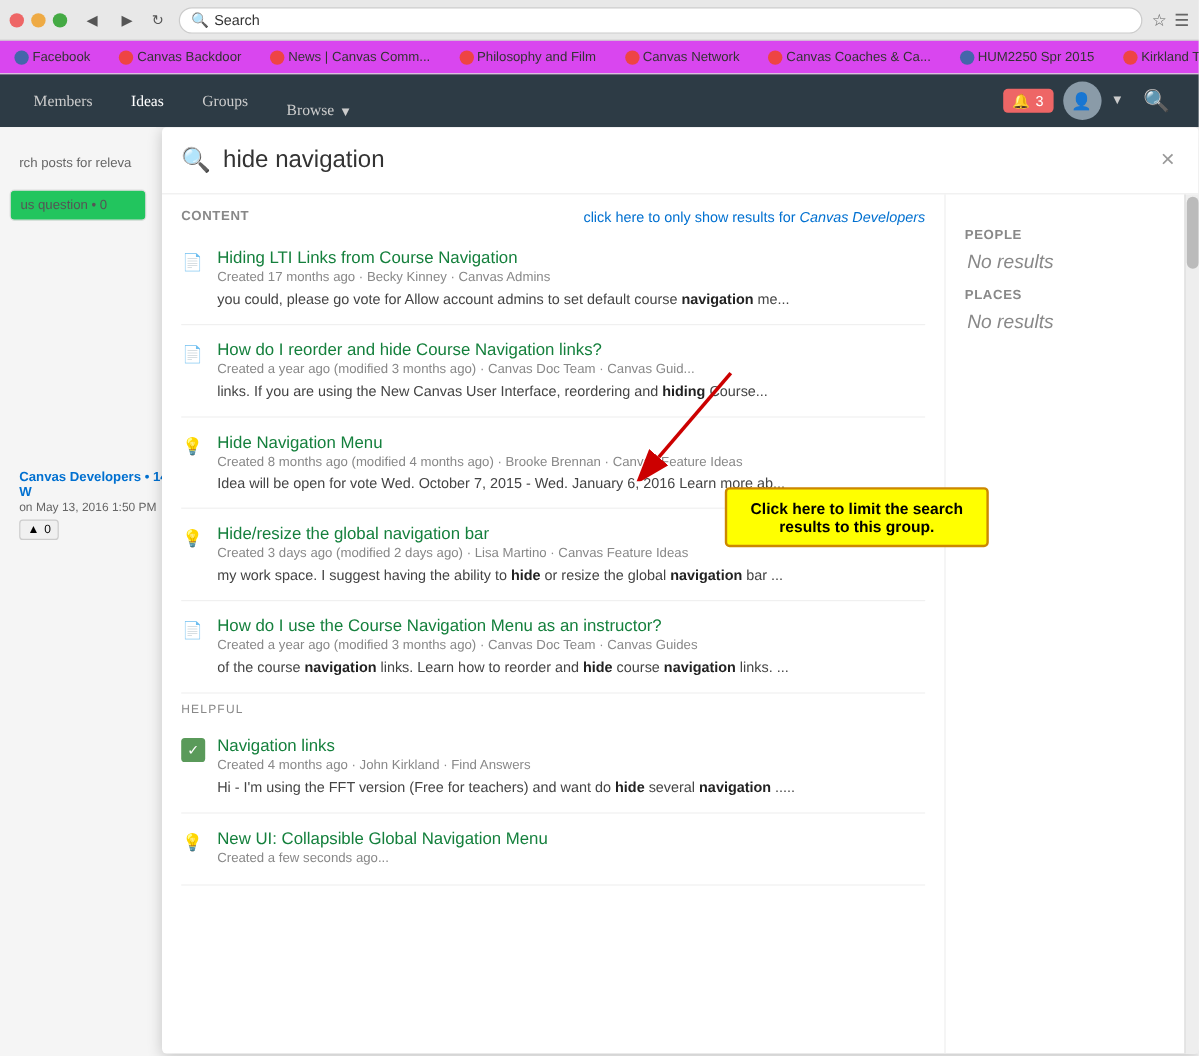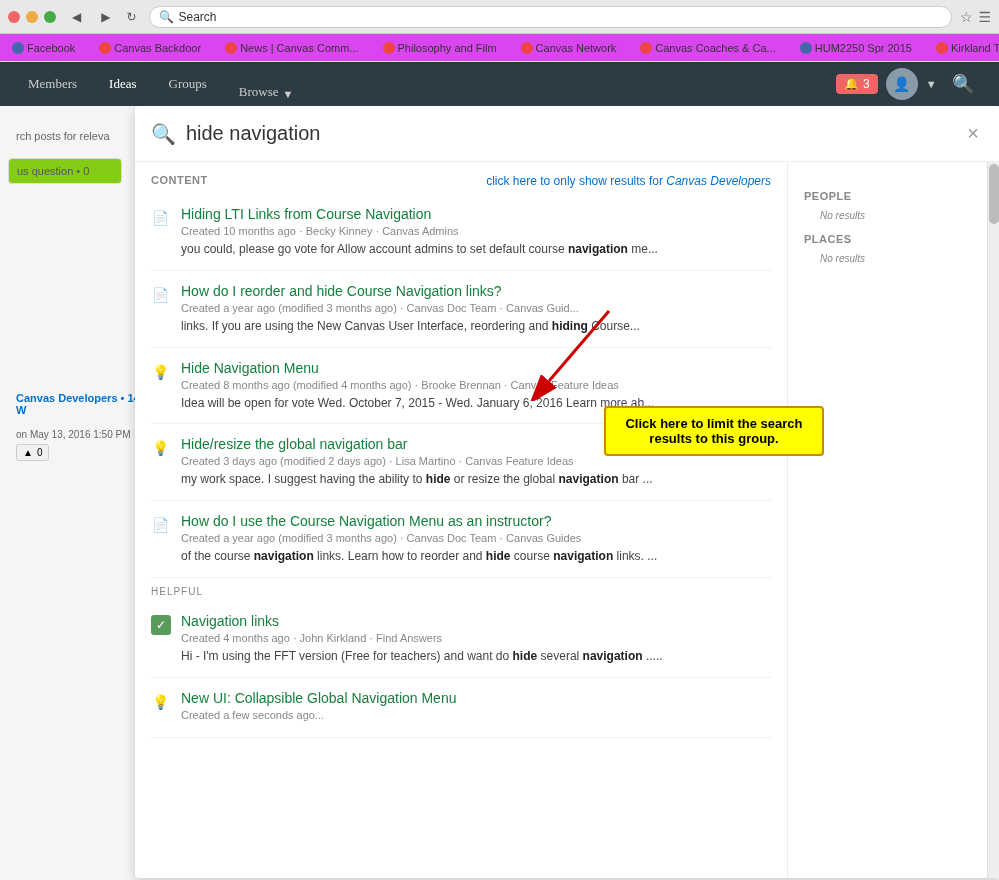--- a/index.html
+++ b/index.html
@@ -142,21 +142,21 @@
       height: 100%;
       background: #f5f5f5;
       padding: 16px 8px;
     }
     .sidebar-search-label {
       font-size: 11px;
       color: #666;
       padding: 8px;
     }
     .sidebar-question {
-      background: #84cc16;
+      background: #22c55e;
       border: 1px solid #ddd;
       border-radius: 4px;
       padding: 6px 8px;
       font-size: 11px;
       color: #555;
       margin-top: 8px;
     }
 
     
     .community-info {
@@ -167,21 +167,21 @@
       padding: 8px;
       font-size: 11px;
     }
     .community-link {
       color: #0070d0;
       font-weight: bold;
     }
     .community-date {
       color: #666;
       font-size: 10px;
-      margin-top: 13px;
+      margin-top: 2px;
     }
     .community-vote {
       display: inline-flex;
       align-items: center;
       gap: 4px;
       background: #f0f0f0;
       border: 1px solid #ccc;
       border-radius: 3px;
       padding: 2px 6px;
       font-size: 10px;
@@ -304,23 +304,23 @@
       font-size: 12px;
       color: #444;
       line-height: 1.4;
     }
     .result-snippet strong, .result-snippet b {
       font-weight: bold;
       color: #222;
     }
 
     .section-no-results {
-      font-size: 10px;
+      font-size: 16px;
       color: #888;
-      margin: 4px 16px;
+      margin: 4px 2px;
       font-style: italic;
     }
 
     .helpful-label {
       font-size: 10px;
       color: #888;
       letter-spacing: 1px;
       text-transform: uppercase;
       margin: 8px 0 4px 0;
     }
@@ -479,21 +479,21 @@
           <div class="filter-link">
             <span>click here to only show results for </span>
             <span class="group-name">Canvas Developers</span>
           </div>
         </div>
 
         <div class="result-item">
           <div class="result-icon doc">📄</div>
           <div class="result-content">
             <div class="result-title">Hiding LTI Links from Course Navigation</div>
-            <div class="result-meta">Created 10 months ago · Becky Kinney · Canvas Admins</div>
+            <div class="result-meta">Created 17 months ago · Becky Kinney · Canvas Admins</div>
             <div class="result-snippet">you could, please go vote for Allow account admins to set default course <b>navigation</b> me...</div>
           </div>
         </div>
 
         <div class="result-item">
           <div class="result-icon doc">📄</div>
           <div class="result-content">
             <div class="result-title">How do I reorder and hide Course Navigation links?</div>
             <div class="result-meta">Created a year ago (modified 3 months ago) · Canvas Doc Team · Canvas Guid...</div>
             <div class="result-snippet">links. If you are using the New Canvas User Interface, reordering and <b>hiding</b> Course...</div>

